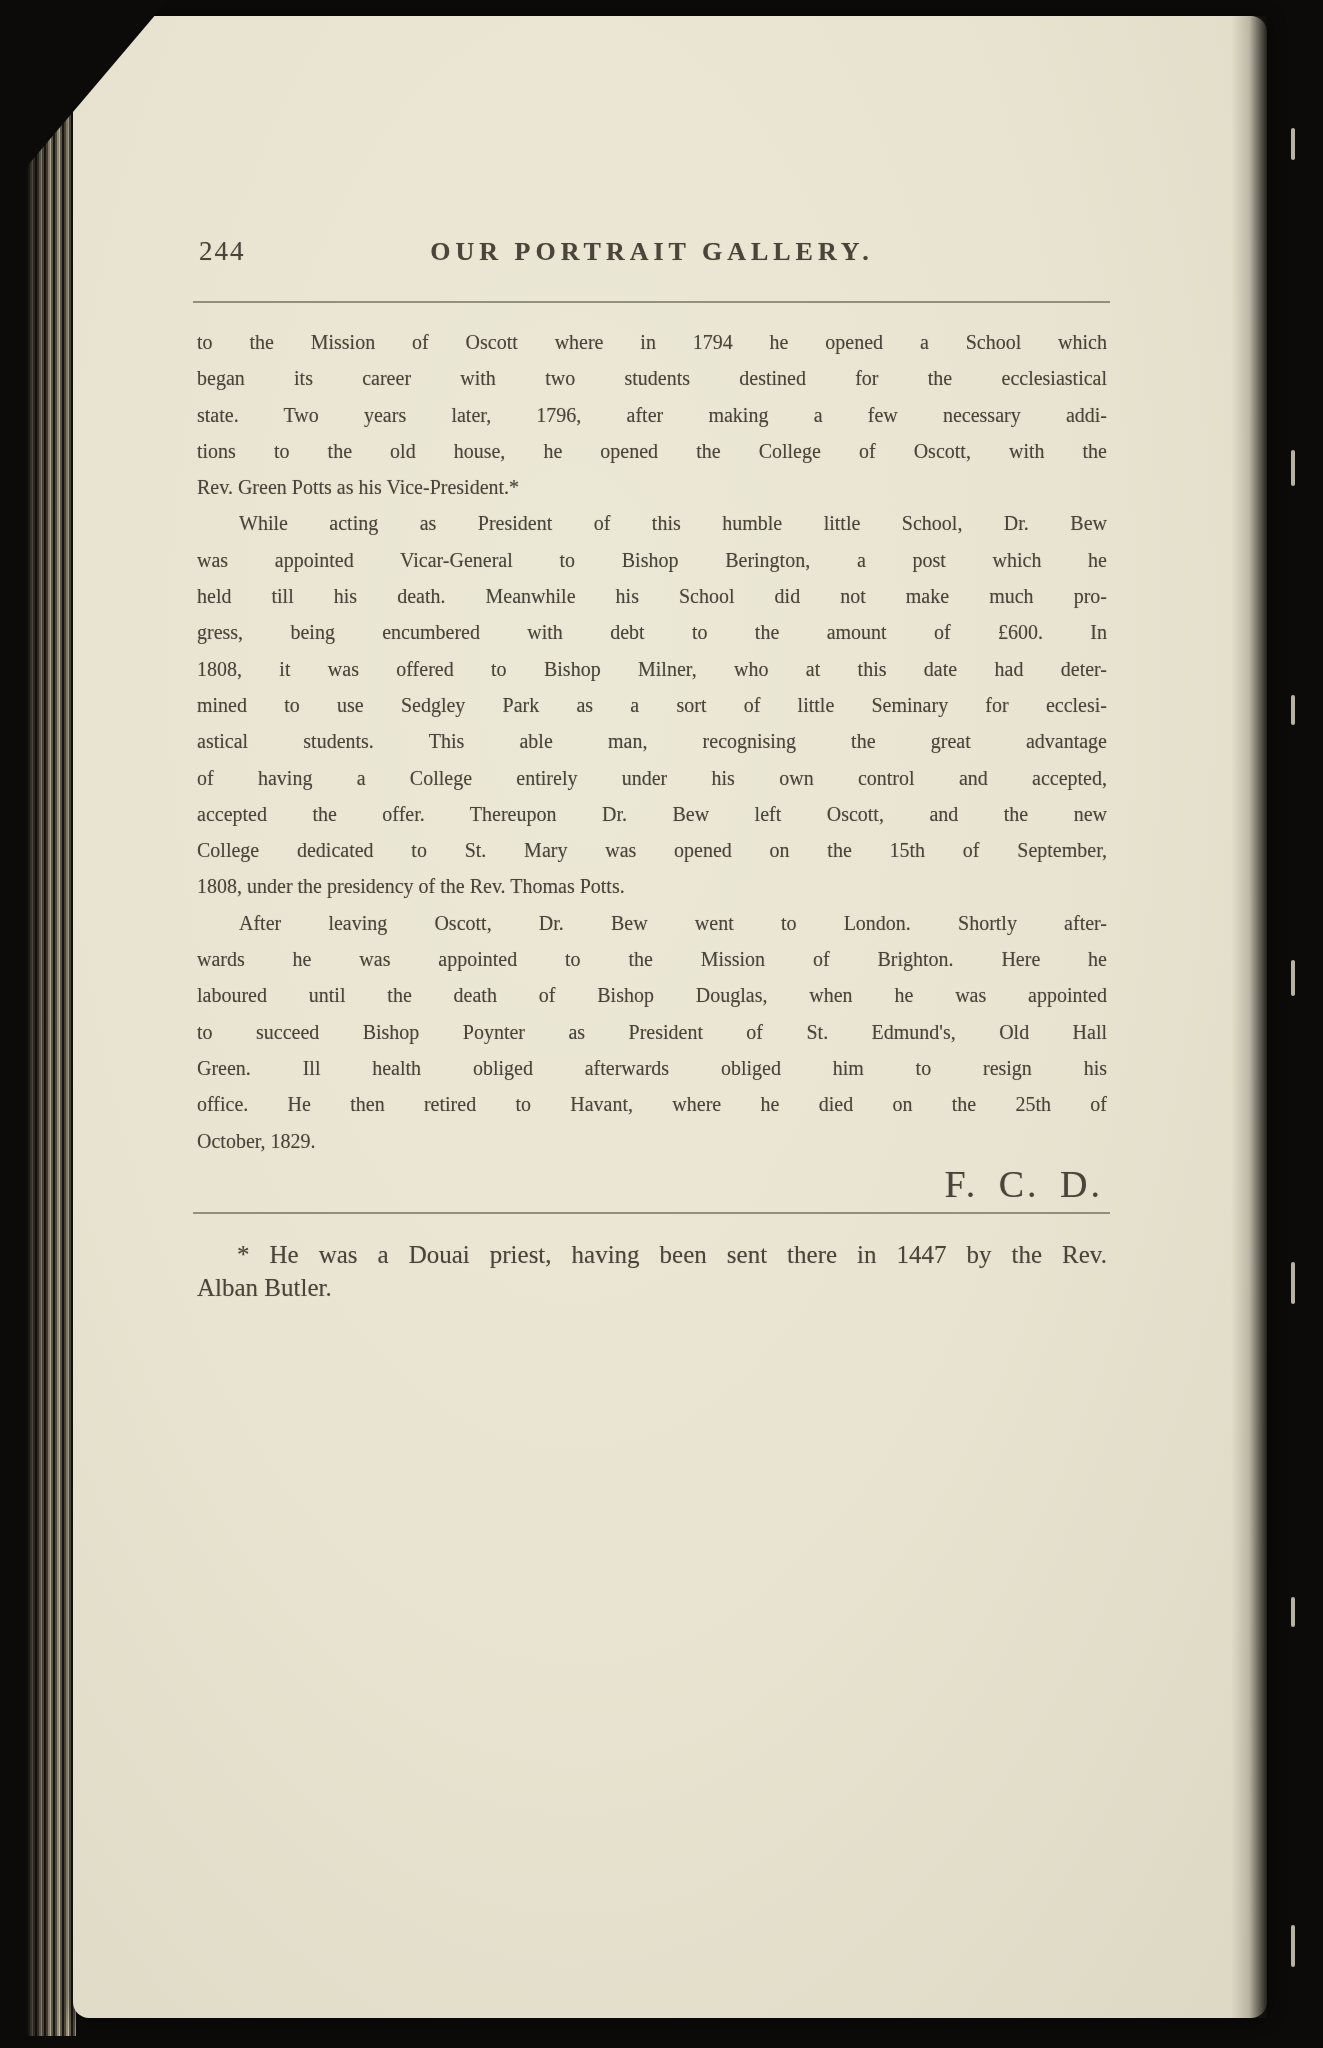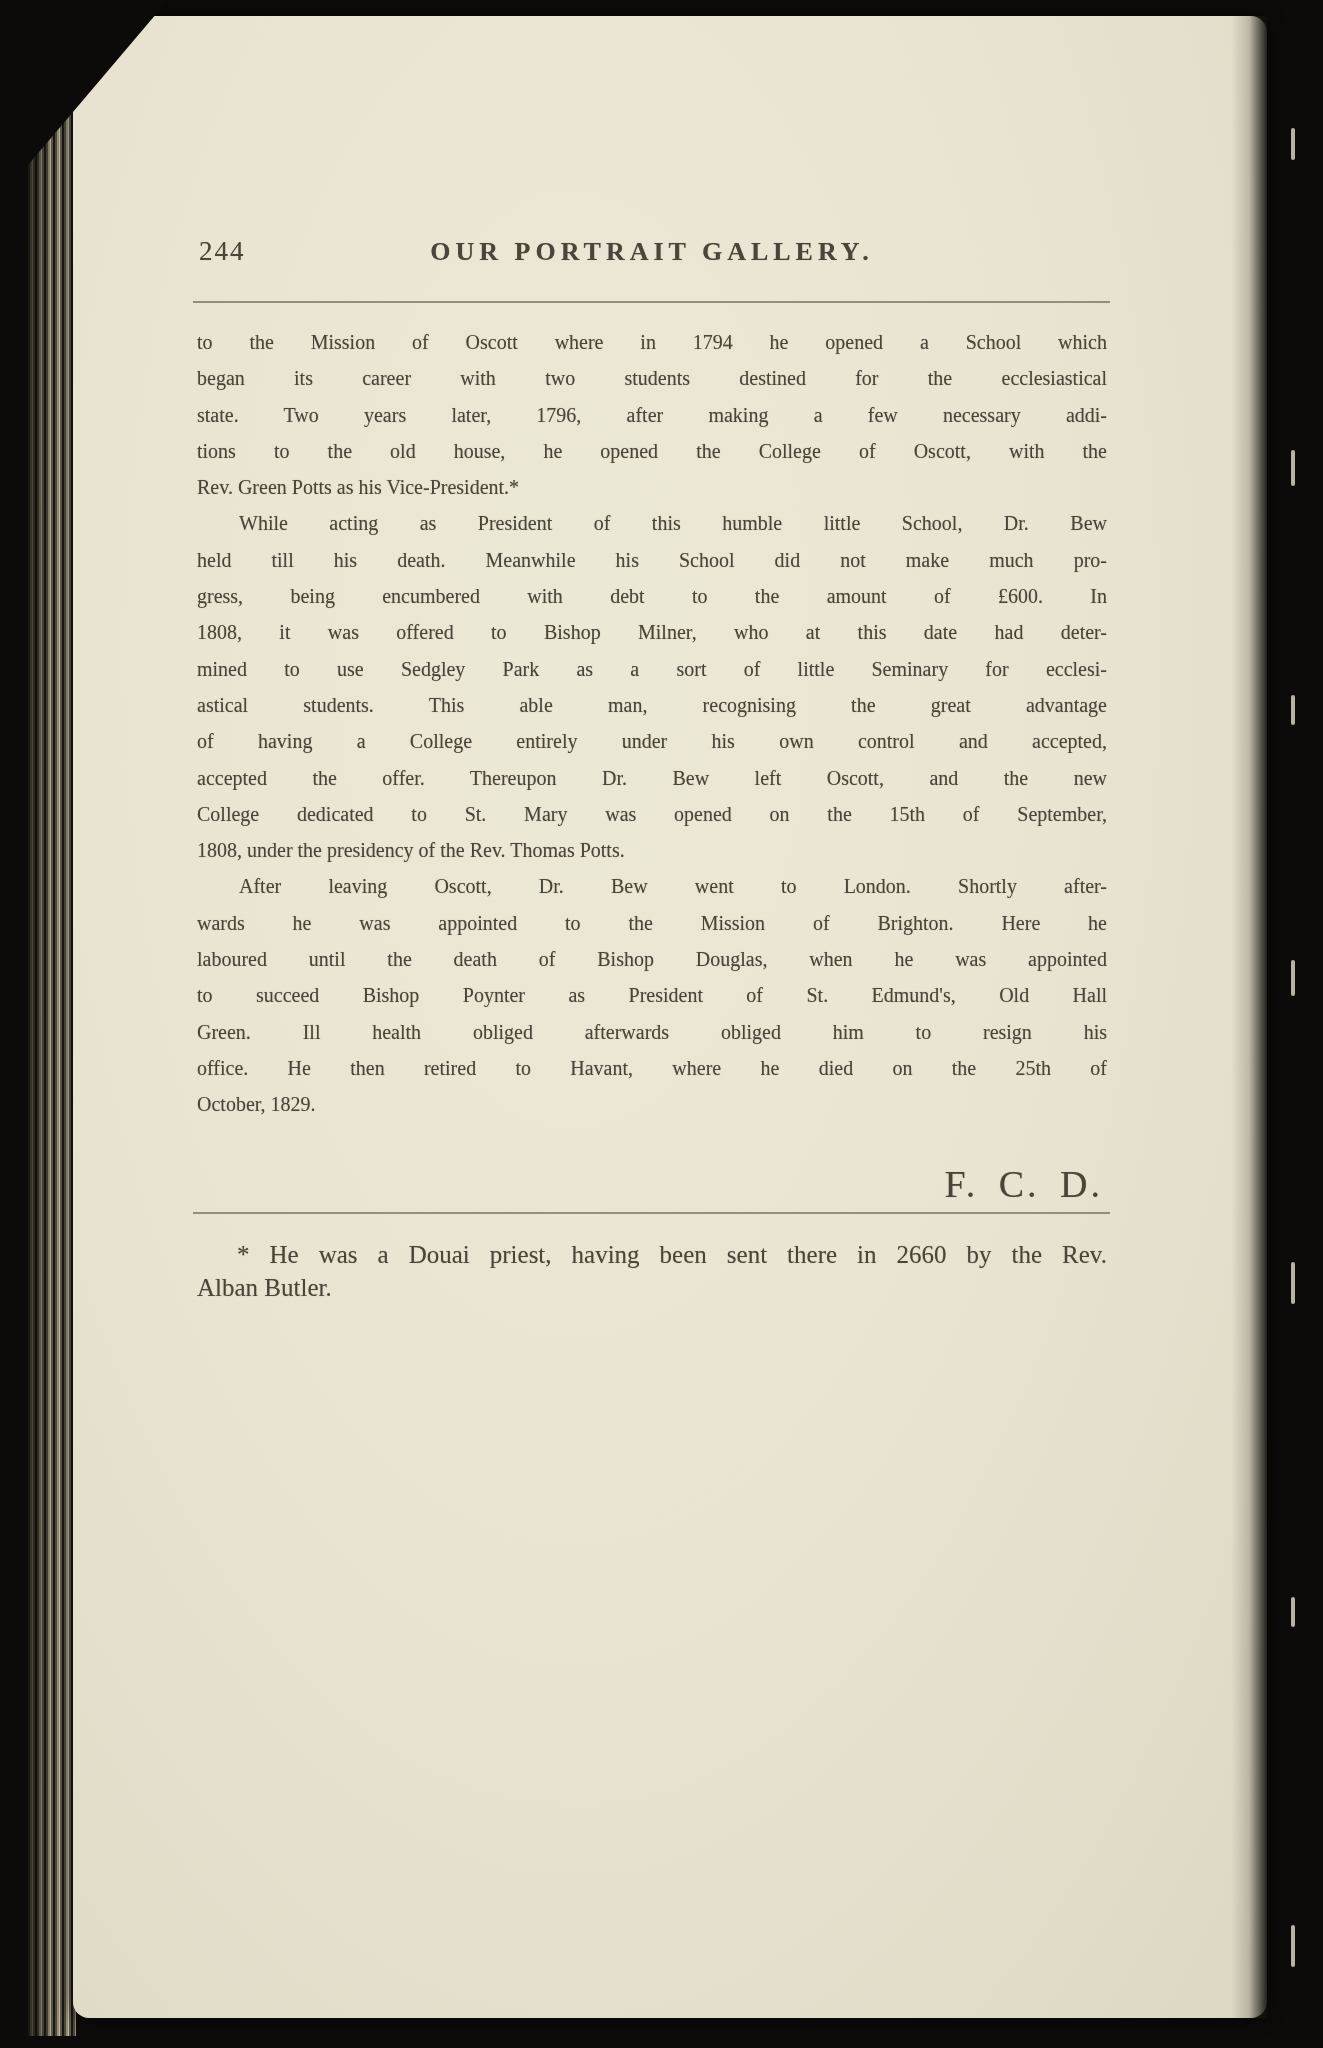--- a/index.html
+++ b/index.html
@@ -93,20 +93,21 @@
     <div class="bodytext ink">
       <div class="paragraph">
         <div class="line">to the Mission of Oscott where in 1794 he opened a School which</div>
         <div class="line">began its career with two students destined for the ecclesiastical</div>
         <div class="line">state.  Two years later, 1796, after making a few necessary addi-</div>
         <div class="line">tions to the old house, he opened the College of Oscott, with the</div>
         <div class="line end">Rev. Green Potts as his Vice-President.*</div>
       </div>
       <div class="paragraph">
         <div class="line ind">While acting as President of this humble little School, Dr. Bew</div>
+        <div class="line">was appointed Vicar-General to Bishop Berington, a post which he</div>
         <div class="line">held till his death.  Meanwhile his School did not make much pro-</div>
         <div class="line">gress, being encumbered with debt to the amount of £600.  In</div>
         <div class="line">1808, it was offered to Bishop Milner, who at this date had deter-</div>
         <div class="line">mined to use Sedgley Park as a sort of little Seminary for ecclesi-</div>
         <div class="line">astical students.  This able man, recognising the great advantage</div>
         <div class="line">of having a College entirely under his own control and accepted,</div>
         <div class="line">accepted the offer.  Thereupon Dr. Bew left Oscott, and the new</div>
         <div class="line">College dedicated to St. Mary was opened on the 15th of September,</div>
         <div class="line end">1808, under the presidency of the Rev. Thomas Potts.</div>
       </div>
@@ -119,21 +120,21 @@
         <div class="line">office.  He then retired to Havant, where he died on the 25th of</div>
         <div class="line end">October, 1829.</div>
       </div>
     </div>
 
     <div class="signature ink">F. C. D.</div>
 
     <div class="rule rule-footnote"></div>
 
     <div class="footnote ink">
-      <div class="line ind">* He was a Douai priest, having been sent there in 2660 by the Rev.</div>
+      <div class="line ind">* He was a Douai priest, having been sent there in 1447 by the Rev.</div>
       <div class="line end">Alban Butler.</div>
     </div>
   </div>
 
   <div class="corner-wedge"></div>
 
   <div class="edge-tick" style="top:128px;height:32px;"></div>
   <div class="edge-tick" style="top:450px;height:36px;"></div>
   <div class="edge-tick" style="top:695px;height:30px;"></div>
   <div class="edge-tick" style="top:960px;height:36px;"></div>

